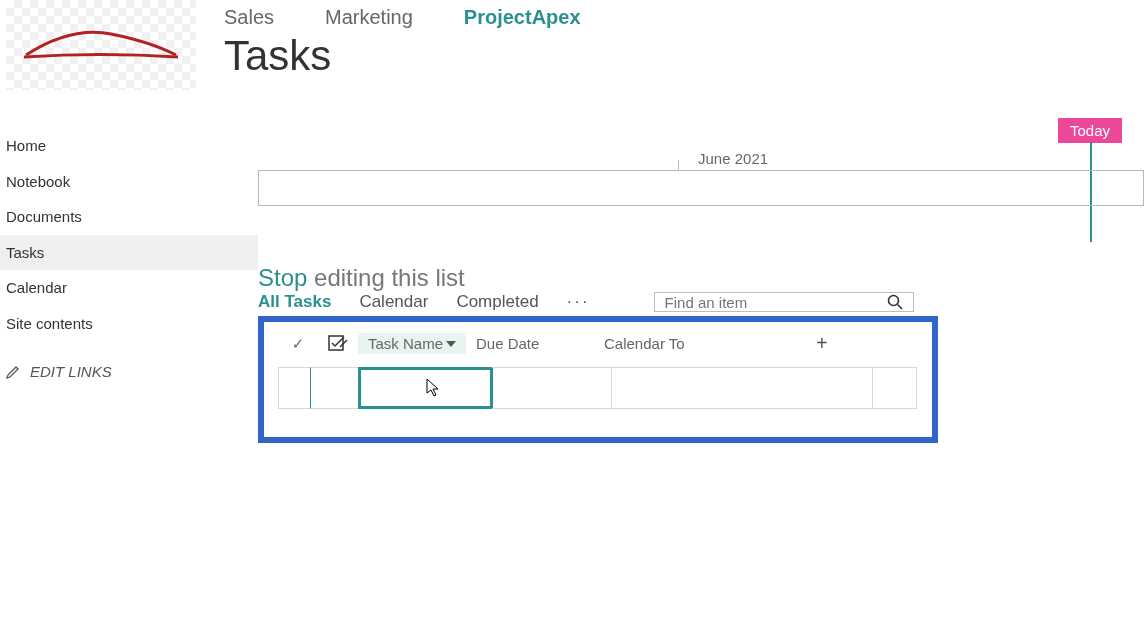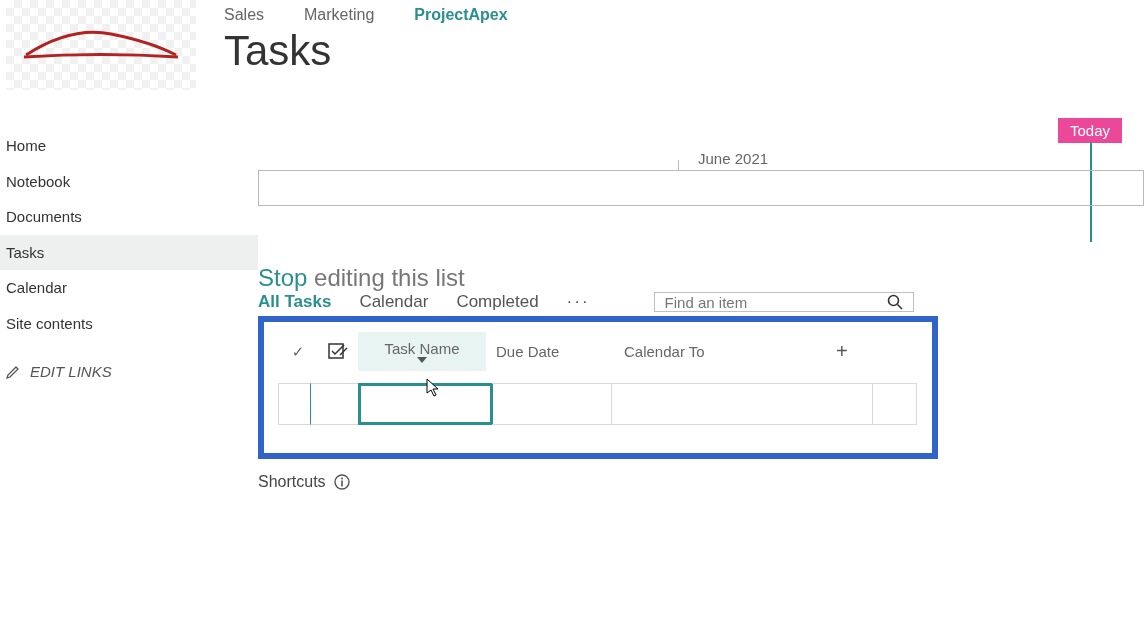--- a/index.html
+++ b/index.html
@@ -34,22 +34,22 @@
     align-items: center;
     justify-content: center;
   }
   .logo-box svg { display:block; }
   .header-right {
     padding-left: 28px;
     padding-top: 6px;
   }
   .top-nav {
     display: flex;
-    gap: 40px;
-    font-size: 16px;
+    gap: 51px;
+    font-size: 20px;
     color: #666;
     margin-bottom: 2px;
   }
   .top-nav span { cursor: pointer; }
   .top-nav .active { color: #2a8f8f; font-weight: 600; }
   .page-title {
     font-size: 42px;
     font-weight: 300;
     color: #333;
     line-height: 1.1;
@@ -196,28 +196,27 @@
     display:flex;
     align-items:center;
     gap:0;
     font-size:15px;
     color:#666;
   }
   .gh-cell{display:flex;align-items:center;}
   .gh-check{width:40px;justify-content:center;}
   .gh-chkbox{width:40px;justify-content:center;}
   .gh-taskname{
-    width:128px;
+    width:108px;
     background:#e8f4f2;
-    padding:8px 10px;
+    padding:2px 10px;
     display:flex;
     align-items:center;
     justify-content:space-between;
     cursor:pointer;
-    flex-direction:column;
   }
   .gh-due{width:120px;padding-left:10px;}
   .gh-assign{width:230px;padding-left:18px;}
   .gh-plus{flex:1;text-align:right;font-size:20px;color:#555;cursor:pointer;}
 
   .grid-row{
     display:flex;
     margin-top:12px;
     height:42px;
   }
@@ -355,22 +354,14 @@
         <div class="cell due"></div>
         <div class="cell assign"></div>
         <div class="cell end"></div>
       </div>
 
       <svg class="cursor-ptr" width="16" height="20" viewBox="0 0 16 20">
         <path d="M1 1 L1 15 L5 12 L8 18 L10 17 L7 11 L12 11 Z" fill="#fff" stroke="#000" stroke-width="1"></path>
       </svg>
     </div>
 
-    <div class="shortcuts">
-      <span>Shortcuts</span>
-      <svg width="16" height="16" viewBox="0 0 16 16">
-        <circle cx="8" cy="8" r="7" fill="none" stroke="#555" stroke-width="1.4"></circle>
-        <circle cx="8" cy="4.5" r="1" fill="#555"></circle>
-        <rect x="7.2" y="6.5" width="1.6" height="6" fill="#555"></rect>
-      </svg>
-    </div>
   </div>
 </div>
 
 </body></html>

